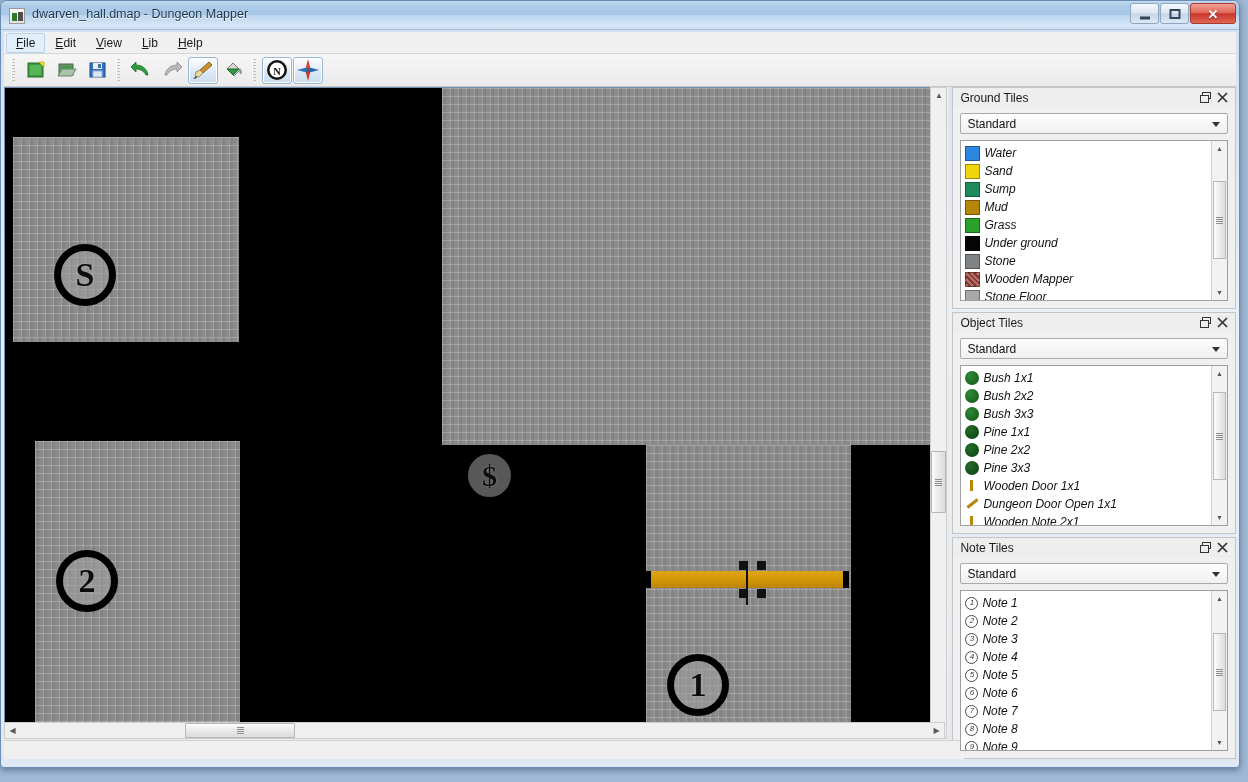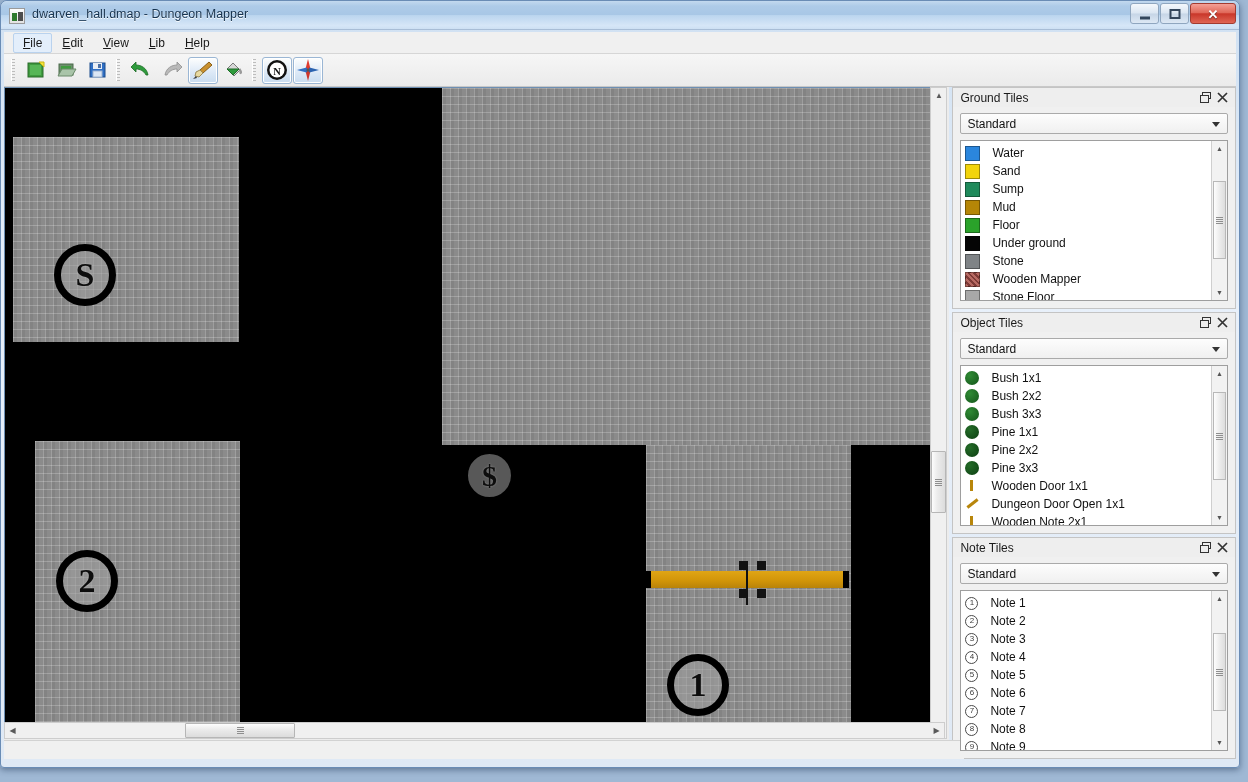--- a/index.html
+++ b/index.html
@@ -62,21 +62,21 @@
   .wbtn .max { width: 11px; height: 10px; border:2px solid #33465c; }
   .wbtn .x {
     color: #fff; font-size: 13px; font-weight: bold; line-height: 1;
     text-shadow: 0 1px 1px rgba(0,0,0,.5);
   }
 
   
   .menubar {
     height: 22px; background: #f0f0f0;
     border-bottom: 1px solid #d6d6d6;
-    display: flex; align-items: center; padding-left: 9px;
+    display: flex; align-items: center; padding-left: 2px;
     margin: 2px 3px 0 3px;
   }
   .menu-item {
     padding: 3px 10px; font-size: 12px; color: #1a1a1a; cursor: default;
     line-height: 14px;
   }
   .menu-item.active {
     background: #e3eefb; border: 1px solid #b9d2ee;
     padding: 2px 9px; border-radius: 2px;
   }
@@ -216,21 +216,21 @@
   .combo .arrow {
     position: absolute; right: 7px; top: 8px;
     border-left: 4px solid transparent; border-right: 4px solid transparent;
     border-top: 5px solid #333;
   }
   .listbox {
     flex: 1; background: #fff; border: 1px solid #9e9e9e;
     position: relative; overflow: hidden;
   }
   .list-inner { position: absolute; left:0; top:0; right:17px; bottom:0; padding: 3px 0 0 4px; overflow: hidden; }
-  .li { height: 18px; display: flex; align-items: center; gap: 12px; }
+  .li { height: 18px; display: flex; align-items: center; gap: 4px; font-style: italic; }
   .li-label { font-size: 12px; color: #111; white-space: nowrap; }
   .sw { width: 15px; height: 15px; flex: 0 0 15px; border: 1px solid rgba(0,0,0,.35); }
   .dot { width: 14px; height: 14px; flex: 0 0 14px; border-radius: 50%; }
   .noteico {
     width: 13px; height: 13px; flex: 0 0 13px; border-radius: 50%;
     border: 1.5px solid #4a4a4a; color: #3a3a3a;
     font-size: 8px; line-height: 10px; text-align: center;
     font-family: "Liberation Sans", sans-serif;
   }
   .doorico { width: 14px; height: 14px; flex: 0 0 14px; position: relative; }
@@ -438,21 +438,21 @@
               <div class="li">
                   <span class="sw" style="background:#1f8a5b"></span>
                   <span class="li-label">Sump</span>
                 </div>
               <div class="li">
                   <span class="sw" style="background:#b58607"></span>
                   <span class="li-label">Mud</span>
                 </div>
               <div class="li">
                   <span class="sw" style="background:#2aa22a"></span>
-                  <span class="li-label">Floor</span>
+                  <span class="li-label">Grass</span>
                 </div>
               <div class="li">
                   <span class="sw" style="background:#050505"></span>
                   <span class="li-label">Under ground</span>
                 </div>
               <div class="li">
                   <span class="sw" style="background:#7f8386"></span>
                   <span class="li-label">Stone</span>
                 </div>
               <div class="li">

